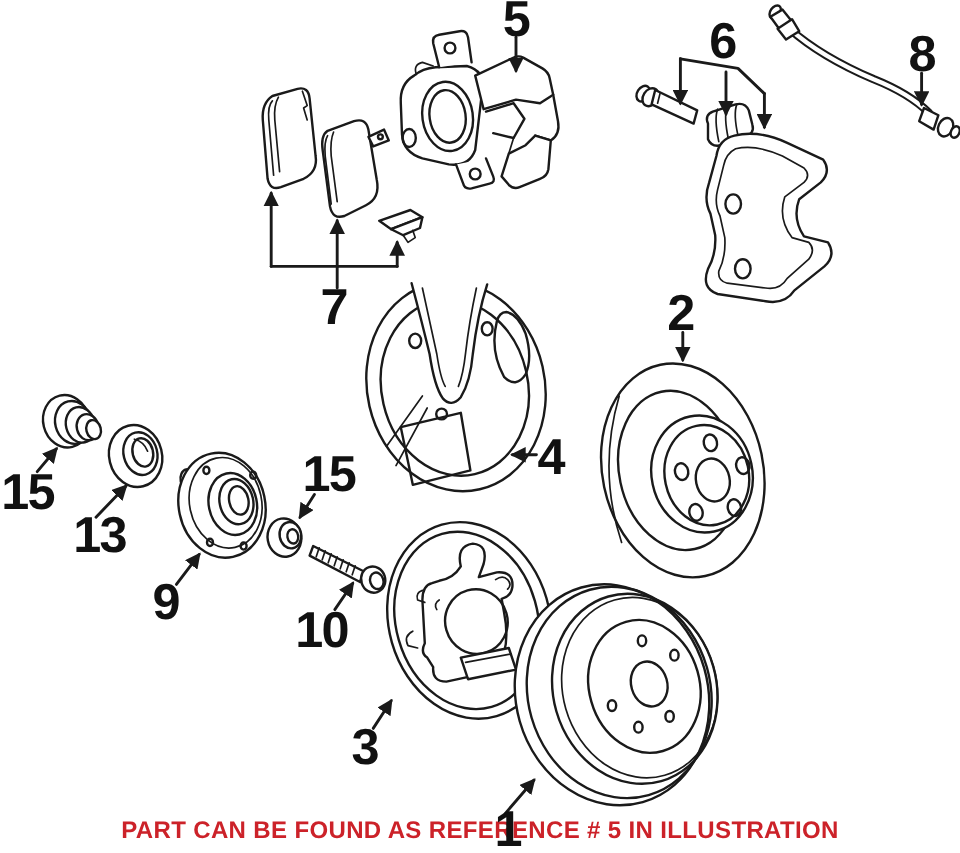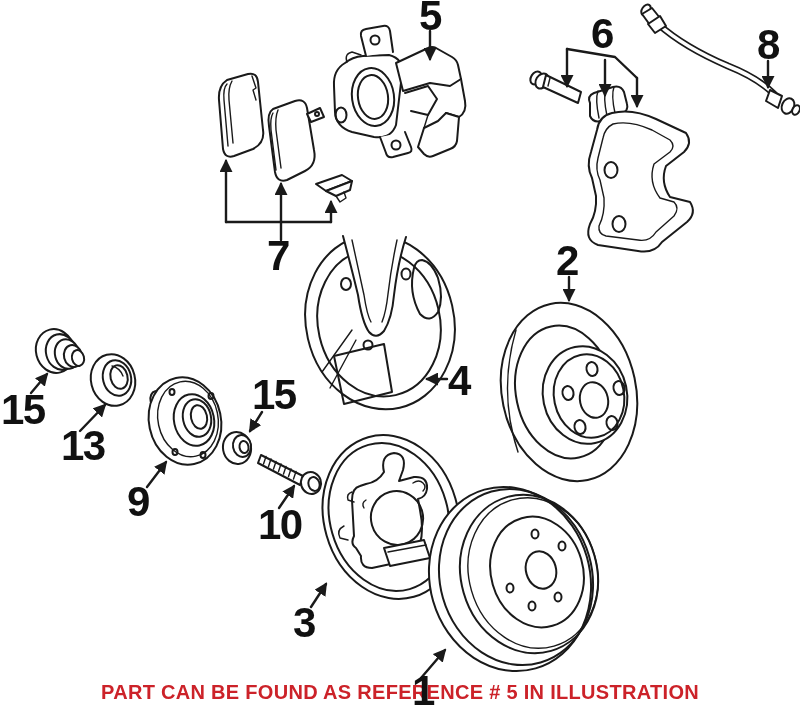--- a/index.html
+++ b/index.html
@@ -12,21 +12,21 @@
   svg .fw{fill:#ffffff;}
   svg .thin{stroke-width:1.4;}
   svg .lead{stroke-width:2.4;}
   svg .tube{stroke-width:7;}
   svg .tubein{stroke:#ffffff;stroke-width:3.6;}
   .callout{position:absolute;z-index:3;font-weight:bold;font-size:42px;line-height:1;
            color:#111;letter-spacing:-1.5px;white-space:nowrap;}
   .c1{left:412px;top:670px;}  .c2{left:556px;top:240px;}  .c3{left:293px;top:602px;}
   .c4{left:448px;top:360px;}  .c5{left:419px;top:-5px;}   .c6{left:591px;top:13px;}
   .c7{left:267px;top:235px;}  .c8{left:757px;top:24px;}   .c9{left:127px;top:481px;}
-  .c10{left:246px;top:504px;margin-left:12px;} .c11{left:252px;top:374px;} .c12{left:1px;top:389px;}
+  .c10{left:246px;top:504px;} .c11{left:252px;top:374px;} .c12{left:1px;top:389px;}
   .c13{left:61px;top:425px;}
   .caption{position:absolute;z-index:2;left:50%;top:681px;transform:translateX(-50%);
            font-weight:bold;font-size:20px;letter-spacing:.3px;white-space:nowrap;}
 </style>
 </head>
 <body>
 
 <div class="stage">
 
 <svg width="800" height="711" viewBox="0 0 800 711">

